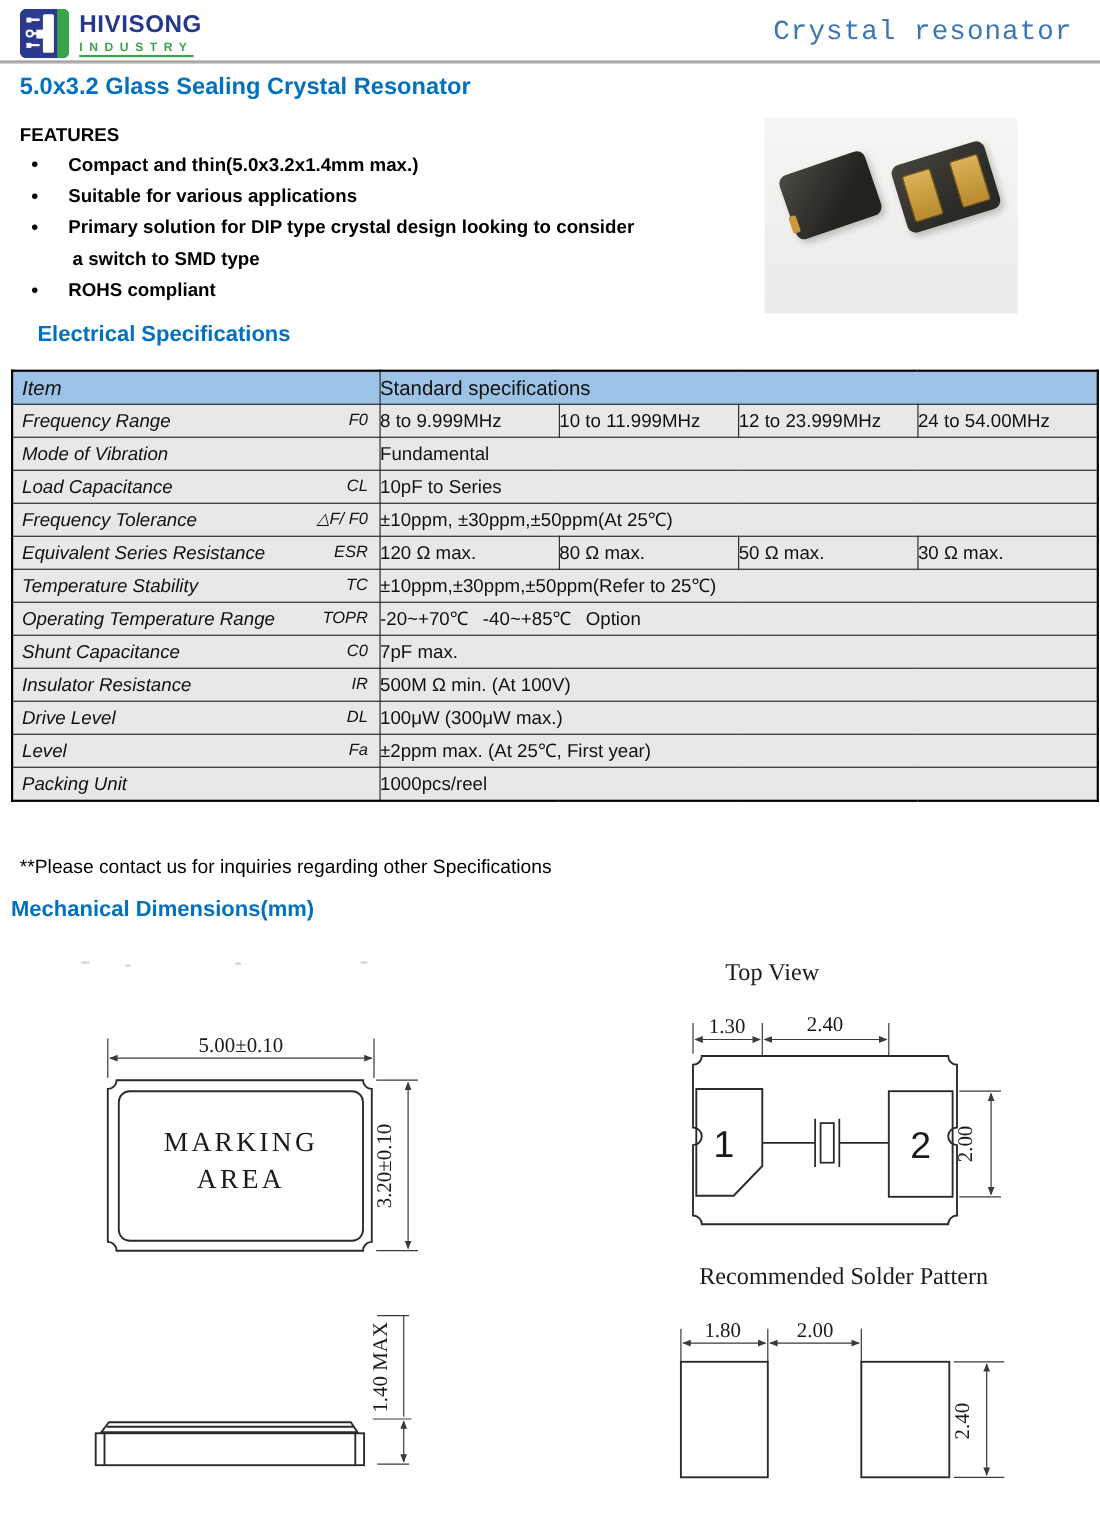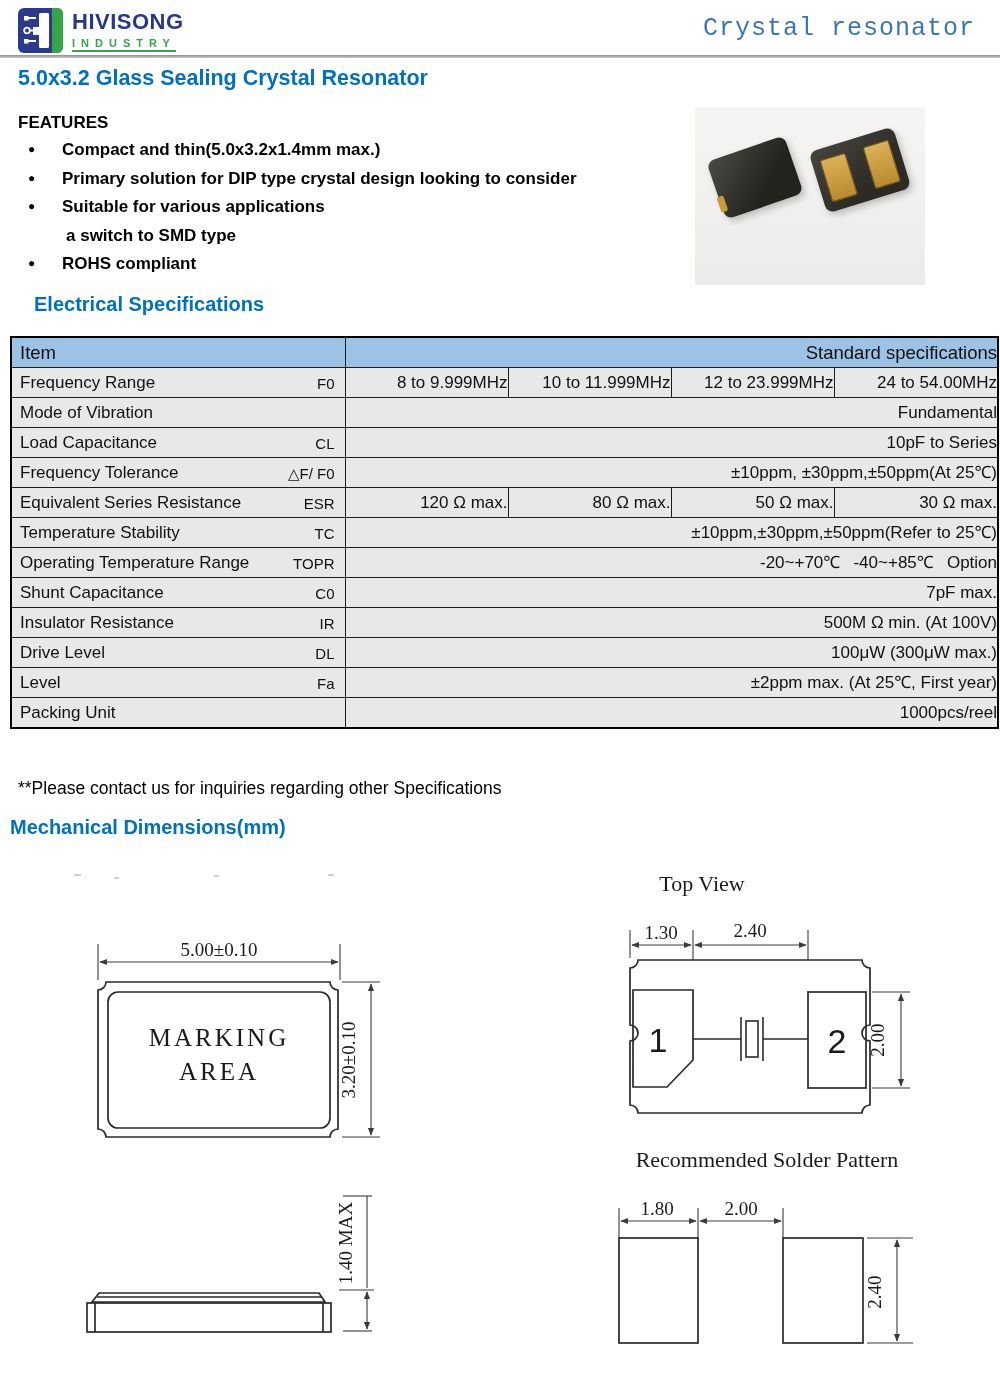--- a/index.html
+++ b/index.html
@@ -41,24 +41,24 @@
            background:linear-gradient(150deg,#45443d,#2b2a25 70%); border-radius:8px;
            transform:rotate(-17deg); box-shadow:2px 4px 7px rgba(0,0,0,.22); }
   .chip2 .pad { position:absolute; top:11px; width:25px; height:42px; border-radius:3px;
            background:linear-gradient(#ddb158,#b98a2e); border:1px solid #7a5c1d; }
   .chip2 .pad.p1 { left:8px; } .chip2 .pad.p2 { right:8px; }
 
   
   .spec-table { position:absolute; left:10px; top:336px; border-collapse:collapse;
                 table-layout:fixed; width:987px; border:2px solid #000; }
   .spec-table td { border:1.5px solid #1c1c1c; background:#e9e8e8; height:29px;
-                   font-size:17px; line-height:1.05; padding:0; text-align:right; vertical-align:middle; }
+                   font-size:17px; line-height:1.05; padding:0; text-align:left; vertical-align:middle; }
   .spec-table tr.thead td { background:#9cc3e5; font-size:18.5px; }
   .spec-table td.item-cell { text-align:left; }
-  .item-flex { display:flex; justify-content:space-between; align-items:flex-end; padding:0 10px 0 8px; }
+  .item-flex { display:flex; justify-content:space-between; align-items:flex-start; padding:0 10px 0 8px;font-style:italic; }
   .item-flex .code { font-size:15px; }
 
   .table-note { position:absolute; left:18px; top:778px; font-size:17.5px; color:#000; }
 
   
   .drawings { position:absolute; left:0; top:855px; width:1000px; height:523px; }
   .drawings text { fill:#1a1a1a; }
   .d-serif { font-family:"Liberation Serif", serif; font-size:19px; }
   .d-title { font-family:"Liberation Serif", serif; font-size:22px; }
   .d-mark  { font-family:"Liberation Serif", serif; font-size:25px; letter-spacing:3px; }
@@ -90,22 +90,22 @@
     <div class="logo-name">HIVISONG</div>
     <div class="logo-sub">INDUSTRY</div>
   </div>
   <div class="doc-type">Crystal resonator</div>
   <div class="header-rule"></div>
 
   <div class="doc-title">5.0x3.2 Glass Sealing Crystal Resonator</div>
   <div class="features-head">FEATURES</div>
   <ul class="features">
     <li class="bulleted">Compact and thin(5.0x3.2x1.4mm max.)</li>
+    <li class="bulleted">Suitable for various applications</li>
     <li class="bulleted">Primary solution for DIP type crystal design looking to consider</li>
-    <li class="bulleted">Suitable for various applications</li>
     <li class="cont">a switch to SMD type</li>
     <li class="bulleted">ROHS compliant</li>
   </ul>
 
   <div class="photo">
     <div class="chip1">
       <div class="sliver"></div>
     </div>
     <div class="chip2">
       <div class="pad p1"></div>

